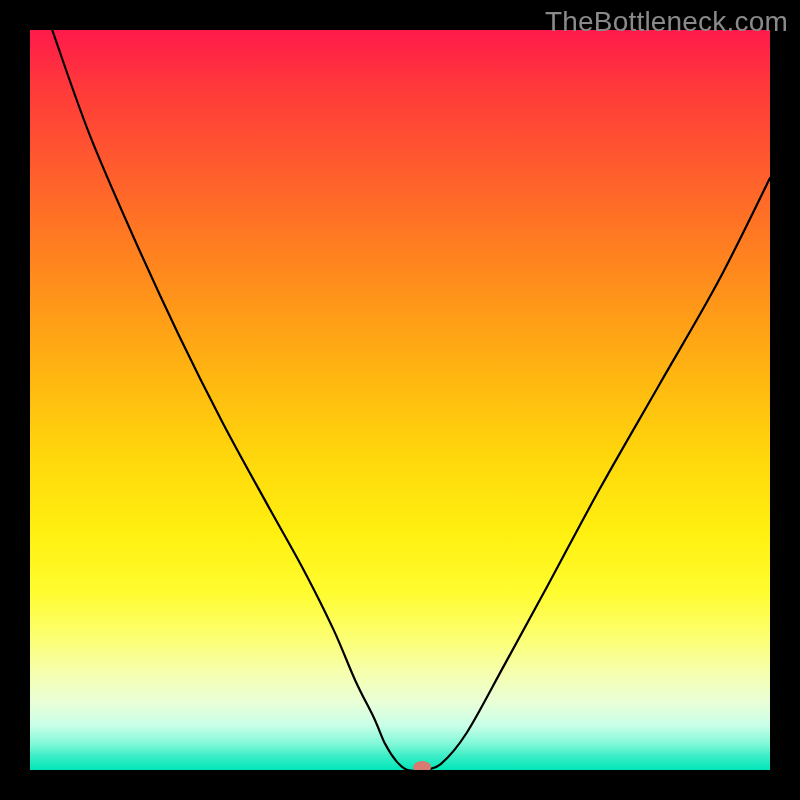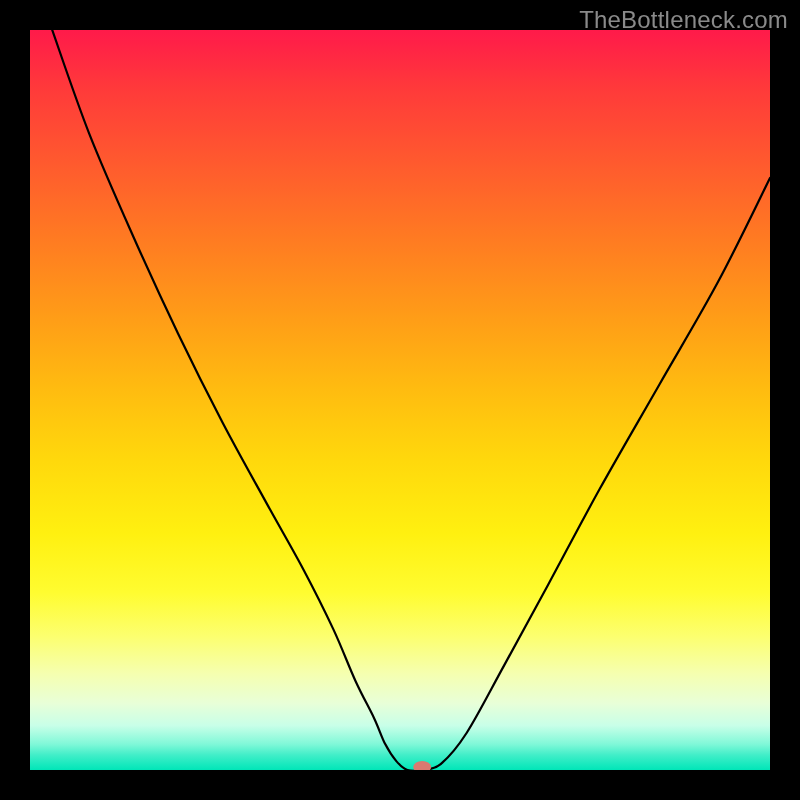--- a/index.html
+++ b/index.html
@@ -61,21 +61,21 @@
   }
   .marker {
     fill: #d97a70;
     stroke: none;
   }
   .watermark {
     position: absolute;
     top: 6px;
     right: 12px;
     color: #8a8a8a;
-    font-size: 24px;
+    font-size: 28px;
     font-weight: 500;
     letter-spacing: 0.2px;
     user-select: none;
   }
 </style>
 </head>
 <body>
 
 <div class="frame">
 

